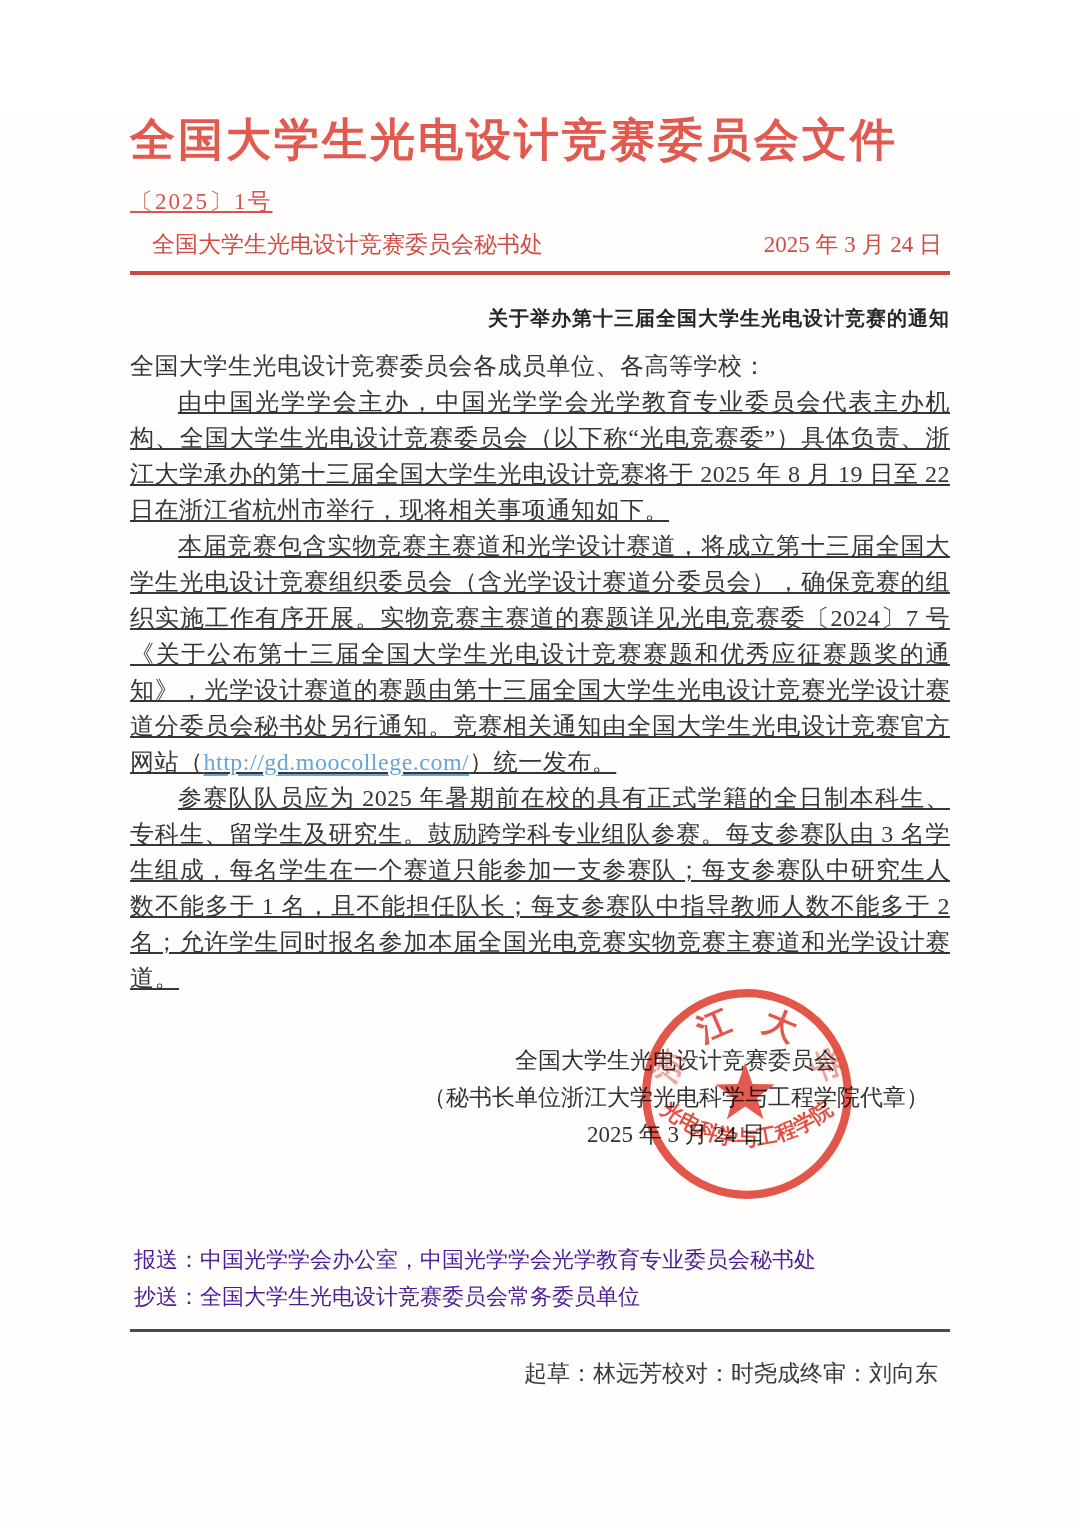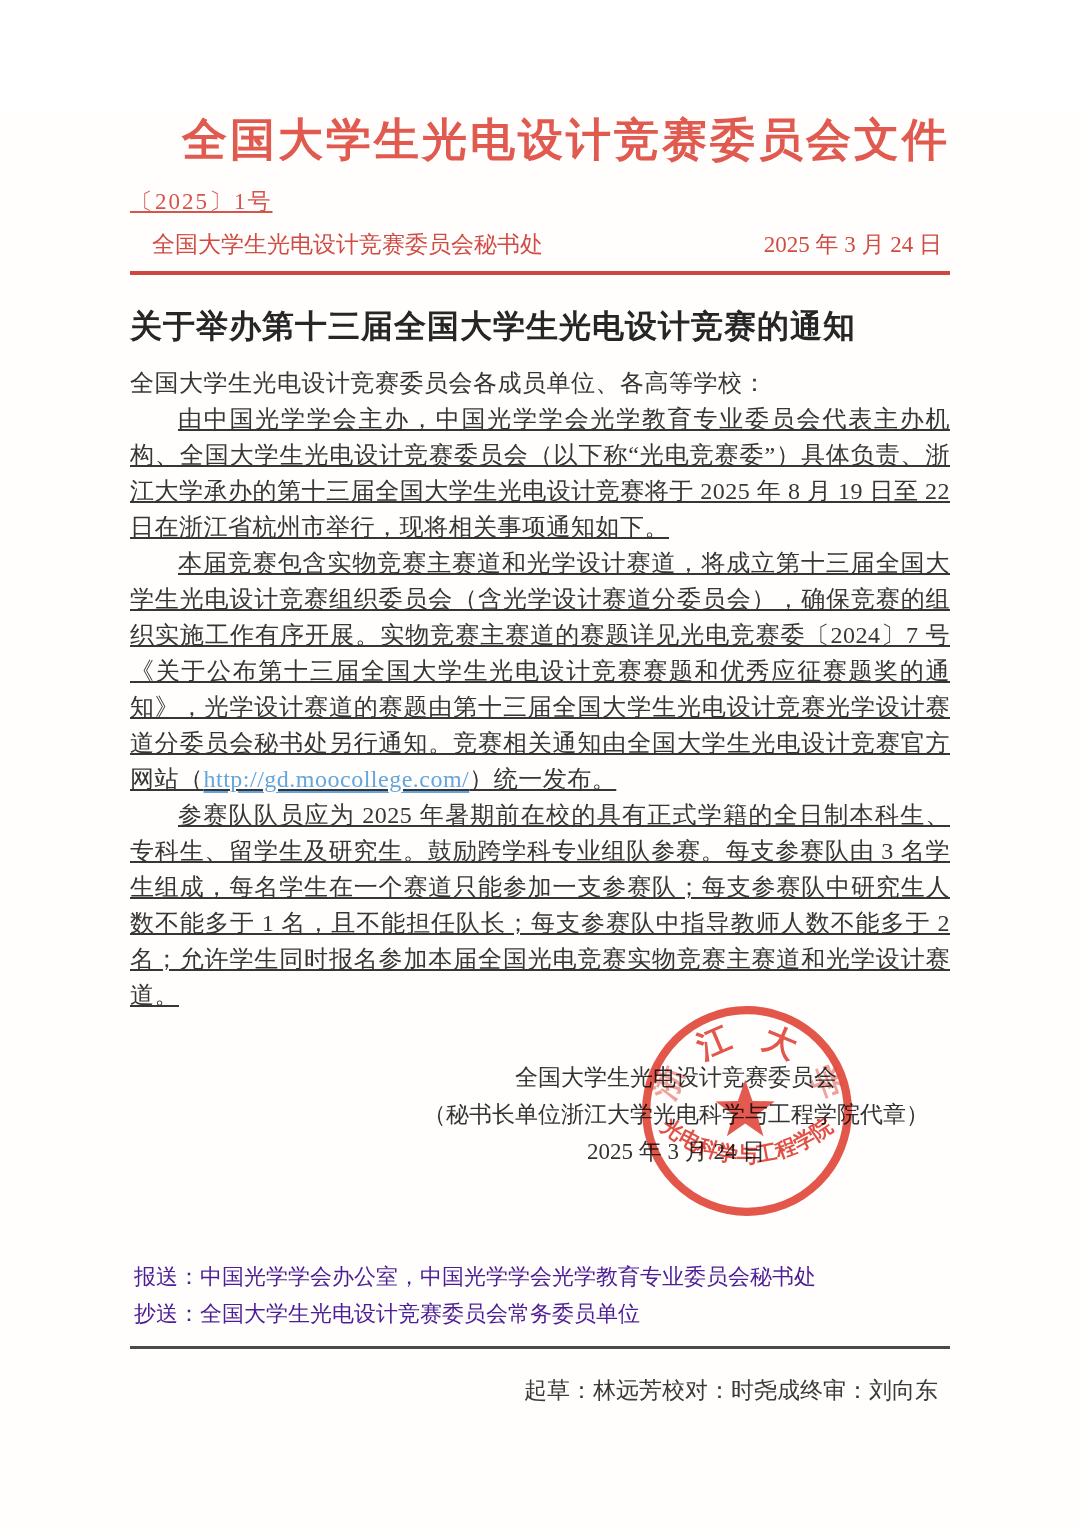--- a/index.html
+++ b/index.html
@@ -12,21 +12,21 @@
     overflow: hidden;
   }
   .page {
     position: relative;
     width: 1080px; height: 1528px;
     padding: 0 130px;
     background: #fffefd;
   }
   .header-title {
     margin-top: 110px;
-    text-align: right;
+    text-align: left;
     font-size: 45px;
     letter-spacing: 3px;
     color: #e05a50;
     font-weight: 600;
   }
   .doc-number {
     margin-top: 16px;
     text-align: left;
     font-size: 23px;
     letter-spacing: 2px;
@@ -38,24 +38,24 @@
     display: flex;
     justify-content: space-between;
     align-items: baseline;
     font-size: 23px;
     color: #d04b43;
     padding: 0 8px 11px 22px;
     border-bottom: 4px solid #cc4840;
   }
   .notice-title {
     margin-top: 30px;
-    text-align: left;
+    text-align: right;
     font-family: "Liberation Sans", "DejaVu Sans", sans-serif;
     font-weight: 900;
-    font-size: 32px;
+    font-size: 20px;
     letter-spacing: 1px;
     color: #262626;
   }
   .body-text {
     margin-top: 16px;
     font-size: 24px;
     line-height: 36px;
     text-align: justify;
     letter-spacing: 0.5px;
     color: #363636;

